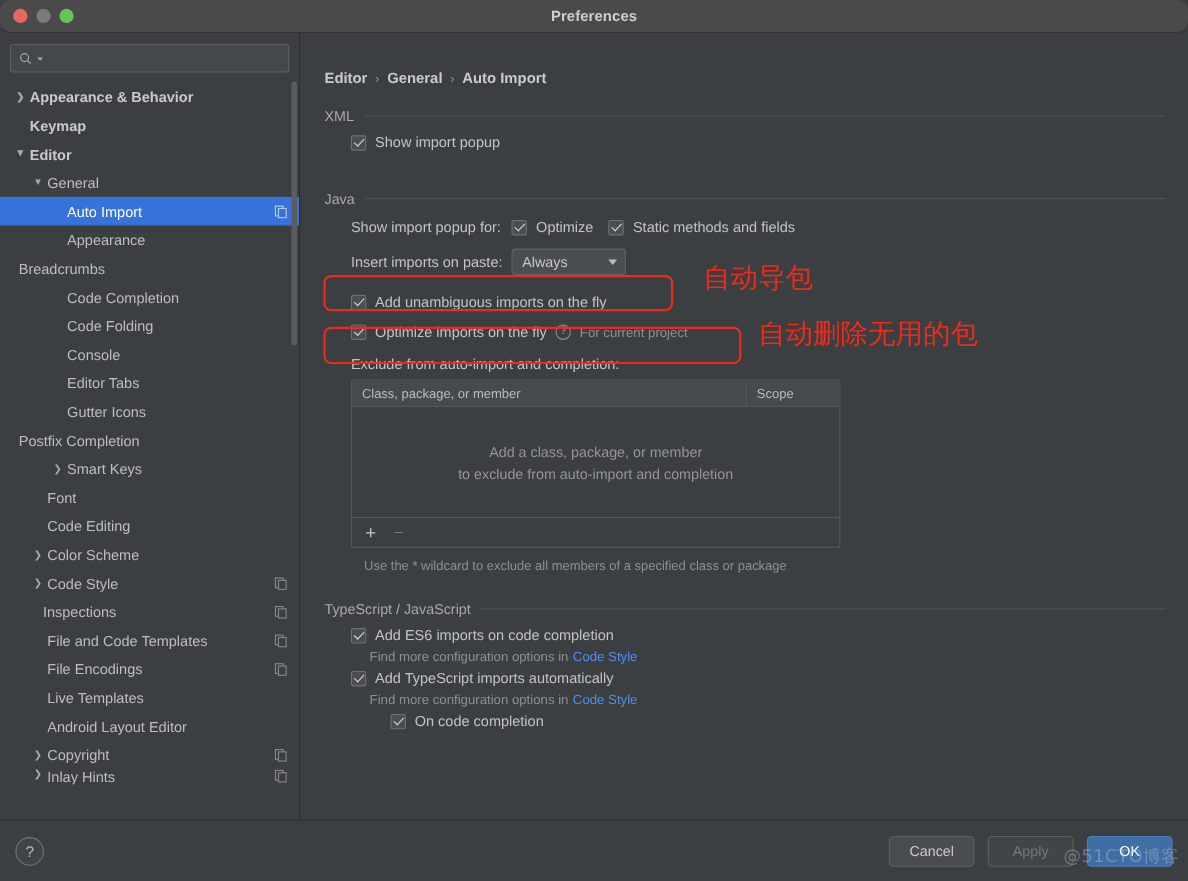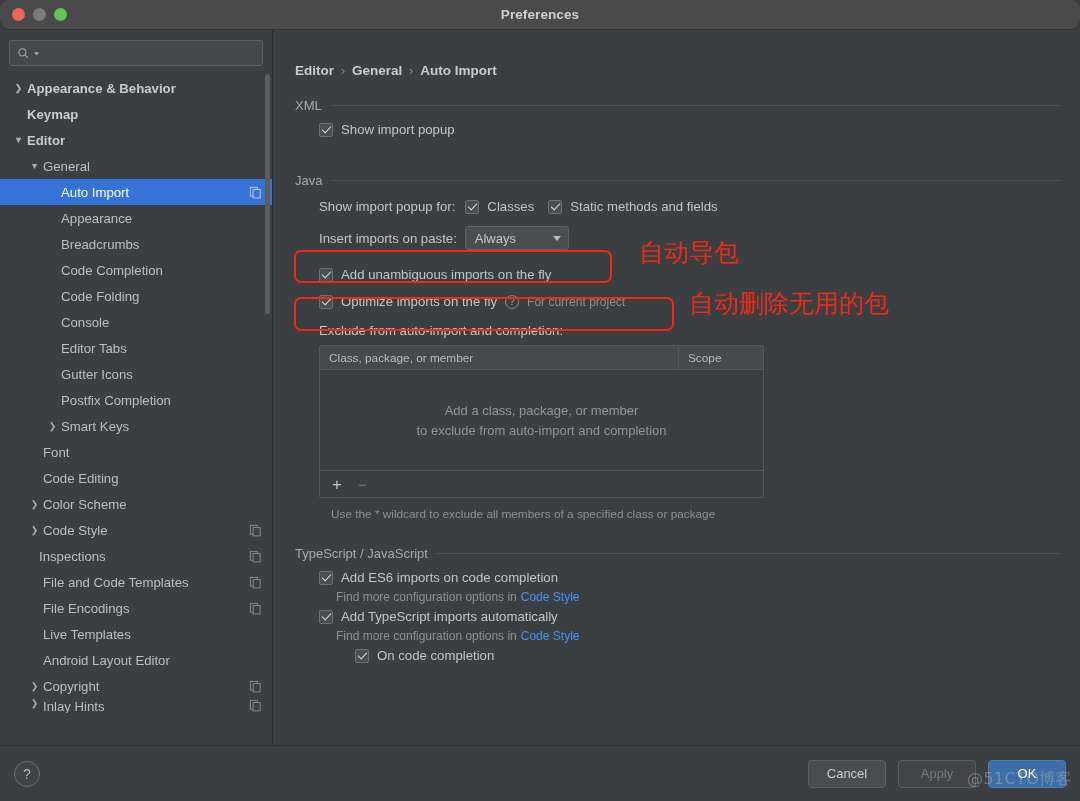--- a/index.html
+++ b/index.html
@@ -256,21 +256,21 @@
             <span class="lbl">Auto Import</span>
             <svg class="copy-icon" viewBox="0 0 14 14">
               <rect x="1.5" y="1.5" width="7.5" height="9.5" fill="none" stroke="#dde6f5" stroke-width="1.1"></rect>
               <rect x="4.5" y="3.8" width="7.5" height="9" fill="#3573d8" stroke="#dde6f5" stroke-width="1.1"></rect>
             </svg>
           </div>
           <div class="node" style="padding-left: 44px;">
             <span class="chev"></span>
             <span class="lbl">Appearance</span>
           </div>
-          <div class="node" style="padding-left: 44px;">
+          <div class="node" style="">
             <span class="chev"></span>
             <span class="lbl">Breadcrumbs</span>
           </div>
           <div class="node" style="padding-left: 44px;">
             <span class="chev"></span>
             <span class="lbl">Code Completion</span>
           </div>
           <div class="node" style="padding-left: 44px;">
             <span class="chev"></span>
             <span class="lbl">Code Folding</span>
@@ -280,21 +280,21 @@
             <span class="lbl">Console</span>
           </div>
           <div class="node" style="padding-left: 44px;">
             <span class="chev"></span>
             <span class="lbl">Editor Tabs</span>
           </div>
           <div class="node" style="padding-left: 44px;">
             <span class="chev"></span>
             <span class="lbl">Gutter Icons</span>
           </div>
-          <div class="node" style="padding-left: 44px; justify-content: center;">
+          <div class="node" style=" justify-content: center;">
             <span class="chev"></span>
             <span class="lbl">Postfix Completion</span>
           </div>
           <div class="node" style="padding-left: 44px;">
             <span class="chev" style="font-size: 9px;">❯</span>
             <span class="lbl">Smart Keys</span>
           </div>
           <div class="node" style="padding-left: 26px;">
             <span class="chev"></span>
             <span class="lbl">Font</span>
@@ -387,21 +387,21 @@
       </div>
 
       <div class="sec-head" style="margin-top:36px;">
         <span>Java</span>
         <span class="rule"></span>
       </div>
 
       <div class="row indent" style="margin-top:11px;">
         <span class="lbl-plain">Show import popup for:</span>
         <span class="cb checked" style="margin-left:2px;"></span>
-        <span>Classes</span>
+        <span>Optimize</span>
         <span class="cb checked" style="margin-left:6px;"></span>
         <span>Static methods and fields</span>
       </div>
 
       <div class="row indent" style="margin-top:12px;">
         <span class="lbl-plain">Insert imports on paste:</span>
         <span class="combo">
           <span>Always</span>
           <span class="caret"></span>
         </span>

